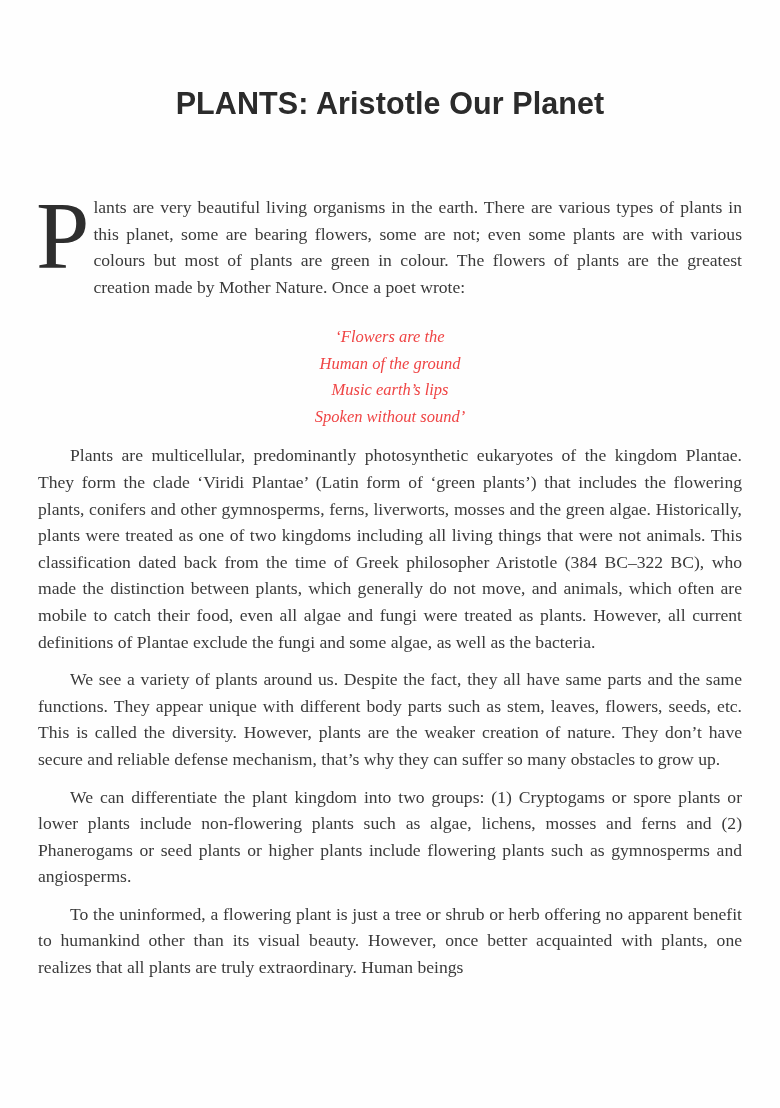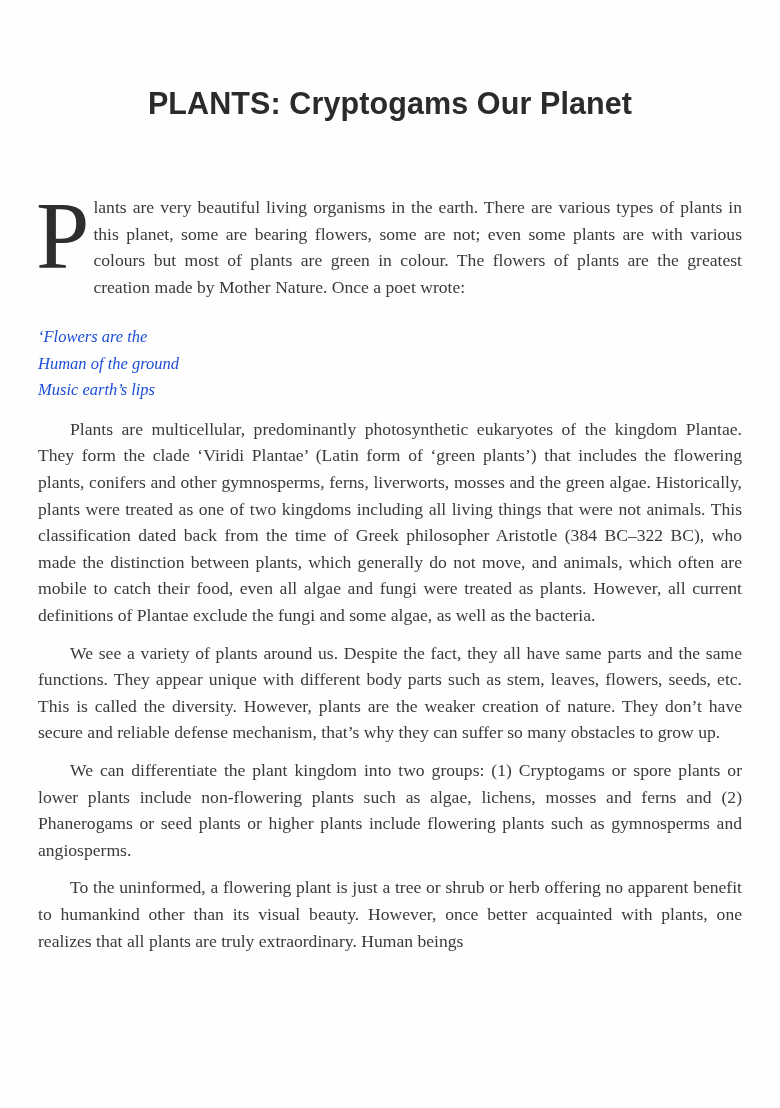--- a/index.html
+++ b/index.html
@@ -53,53 +53,55 @@
   .drop-cap {
     float: left;
     font-family: "Liberation Serif", serif;
     font-size: 96px;
     line-height: 72px;
     height: 74px;
     margin: 6px 4px 0 -2px;
     color: #2e2e2e;
   }
   .poem {
+    text-align: center;
     font-style: italic;
     font-family: "Liberation Serif", serif;
     font-size: 16.5px;
     line-height: 26.5px;
-    color: #1d4ed8;
+    color: #ef4444;
     margin: 24px 0 12px 0;
   }
   .poem .line {
     display: block;
   }
   .indent {
     text-indent: 32px;
   }
   .italic {
   }
 </style>
 </head>
 <body>
 
 <div class="page">
 
-  <h1 class="title">PLANTS: Cryptogams Our Planet</h1>
+  <h1 class="title">PLANTS: Aristotle Our Planet</h1>
 
   <div class="body-text">
 
     <p class="lead">
       <span class="drop-cap">P</span><span>lants are very beautiful living organisms in the earth. There are various types of plants in this planet, some are bearing flowers, some are not; even some plants are with various colours but most of plants are green in colour. The flowers of plants are the greatest creation made by Mother Nature. Once a poet wrote:</span>
     </p>
 
     <div class="poem">
       <span class="line">‘Flowers are the</span>
       <span class="line">Human of  the ground</span>
       <span class="line">Music earth’s lips</span>
+      <span class="line">Spoken without sound’</span>
     </div>
 
     <p class="indent"><span>Plants are multicellular, predominantly photosynthetic eukaryotes of the kingdom Plantae. They form the clade ‘</span><span class="italic">Viridi Plantae</span><span>’ (Latin form of ‘green plants’) that includes the flowering plants, conifers and other gymnosperms, ferns, liverworts, mosses and the green algae. Historically, plants were treated as one of two kingdoms including all living things that were not animals. This classification dated back from the time of Greek philosopher Aristotle (384 BC–322 BC), who made the distinction between plants, which generally do not move, and animals, which often are mobile to catch their food, even all algae and fungi were treated as plants. However, all current definitions of Plantae exclude the fungi and some algae, as well as the bacteria.</span></p>
 
     <p class="indent">We see a variety of plants around us. Despite the fact, they all have same parts and the same functions. They appear unique with different body parts such as stem, leaves, flowers, seeds, etc. This is called the diversity. However, plants are the weaker creation of nature. They don’t have secure and reliable defense mechanism, that’s why they can suffer so many obstacles to grow up.</p>
 
     <p class="indent">We can differentiate the plant kingdom into two groups: (1) Cryptogams or spore plants or lower plants include non-flowering plants such as algae, lichens, mosses and ferns and (2) Phanerogams or seed plants or higher plants include flowering plants such as gymnosperms and angiosperms.</p>
 
     <p class="indent">To the uninformed, a flowering plant is just a tree or shrub or herb offering no apparent benefit to humankind other than its visual beauty. However, once better acquainted with plants, one realizes that all plants are truly extraordinary. Human beings</p>
 

